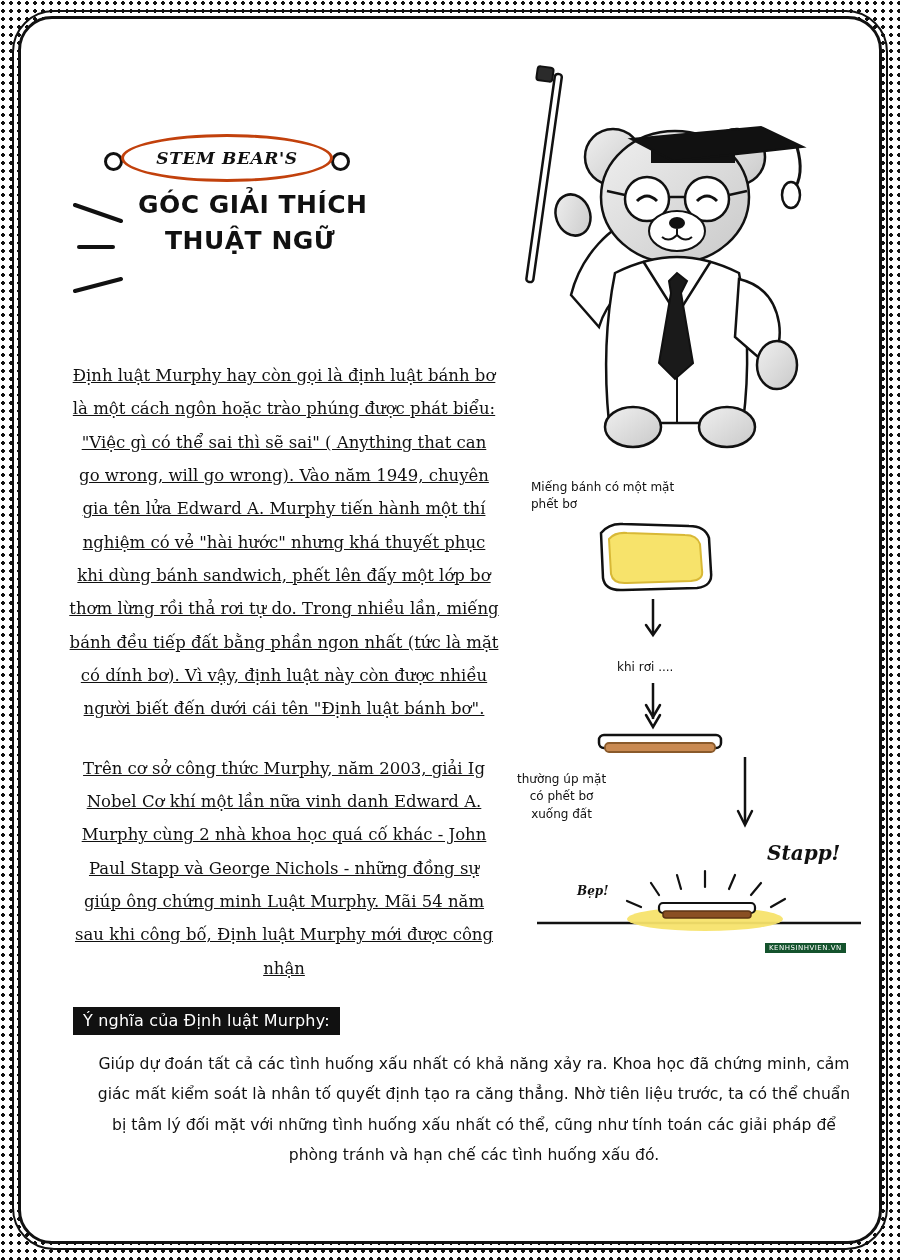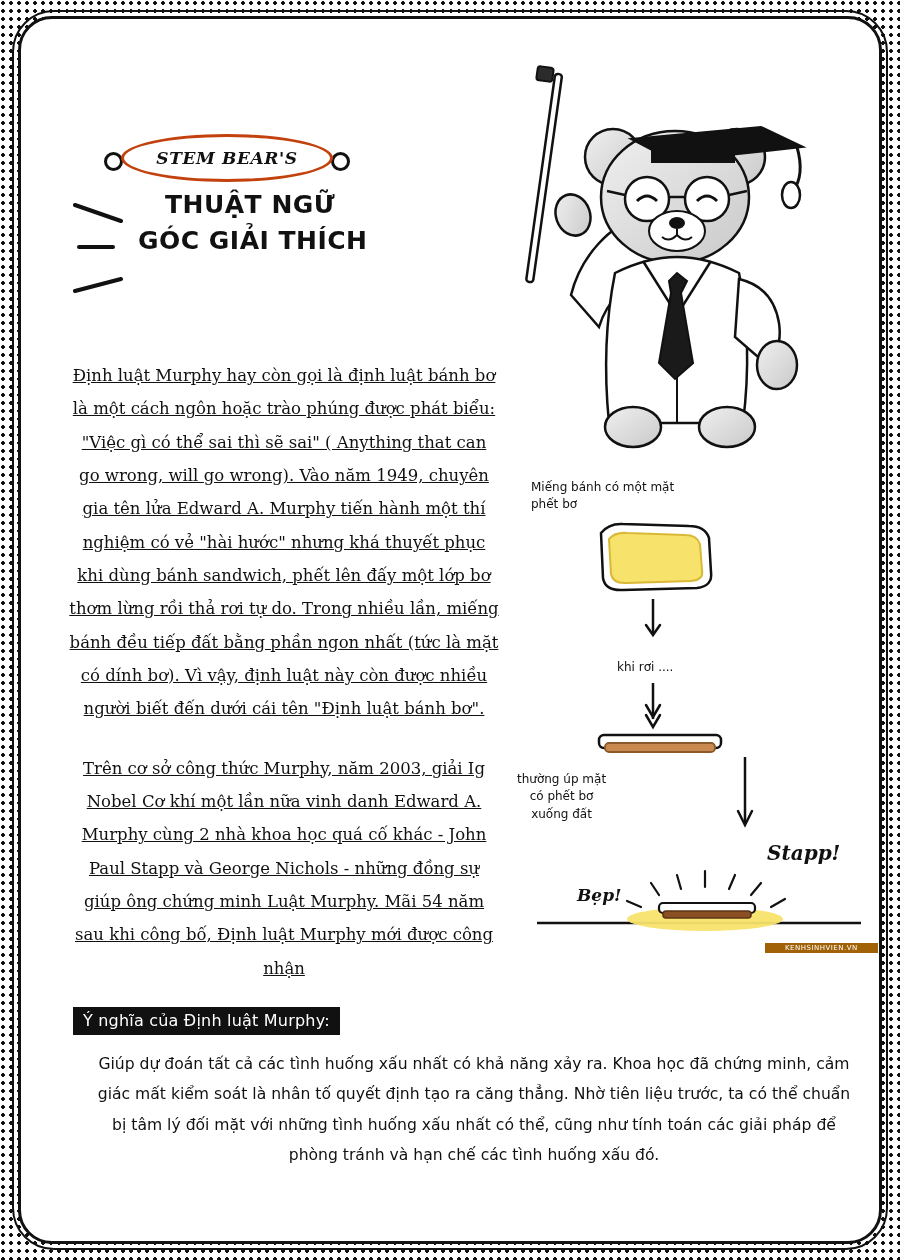--- a/index.html
+++ b/index.html
@@ -185,32 +185,32 @@
     font-family: "DejaVu Serif", serif;
     font-style: italic;
     font-weight: 700;
     font-size: 20px;
   }
   .dg-bep {
     left: 68px; top: 412px;
     font-family: "DejaVu Serif", serif;
     font-style: italic;
     font-weight: 700;
-    font-size: 17px;
+    font-size: 12px;
   }
   .watermark {
     position: absolute;
     left: 256px;
     top: 472px;
     font-family: "DejaVu Sans", sans-serif;
     font-size: 7px;
     letter-spacing: 0.5px;
     color: #ffffff;
-    background: #a16207;
-    padding: 1px 20px;
+    background: #14532d;
+    padding: 1px 4px;
   }
 </style>
 </head>
 <body>
 
 <div class="page">
   <div class="inner-card">
 
     <svg class="speedlines" width="60" height="110" viewBox="0 0 60 110">
       <line x1="2" y1="10" x2="48" y2="26" stroke="#111" stroke-width="4" stroke-linecap="round"></line>
@@ -220,22 +220,22 @@
 
     <div class="banner">
       <span class="tail-l"></span>
       <span class="tail-r"></span>
       <div class="bubble">
         <span class="bubble-text">STEM BEAR'S</span>
       </div>
     </div>
 
     <div class="title-lines">
+      <div class="t-line t1">GÓC GIẢI THÍCH</div>
       <div class="t-line t2">THUẬT NGỮ</div>
-      <div class="t-line t1">GÓC GIẢI THÍCH</div>
     </div>
 
     <div class="bear-wrap">
       <svg width="320" height="400" viewBox="0 0 320 400">
         <defs>
           <linearGradient id="furShade" x1="0" y1="0" x2="1" y2="1">
             <stop offset="0%" stop-color="#f0f0f0"></stop>
             <stop offset="100%" stop-color="#c9c9c9"></stop>
           </linearGradient>
         </defs>

